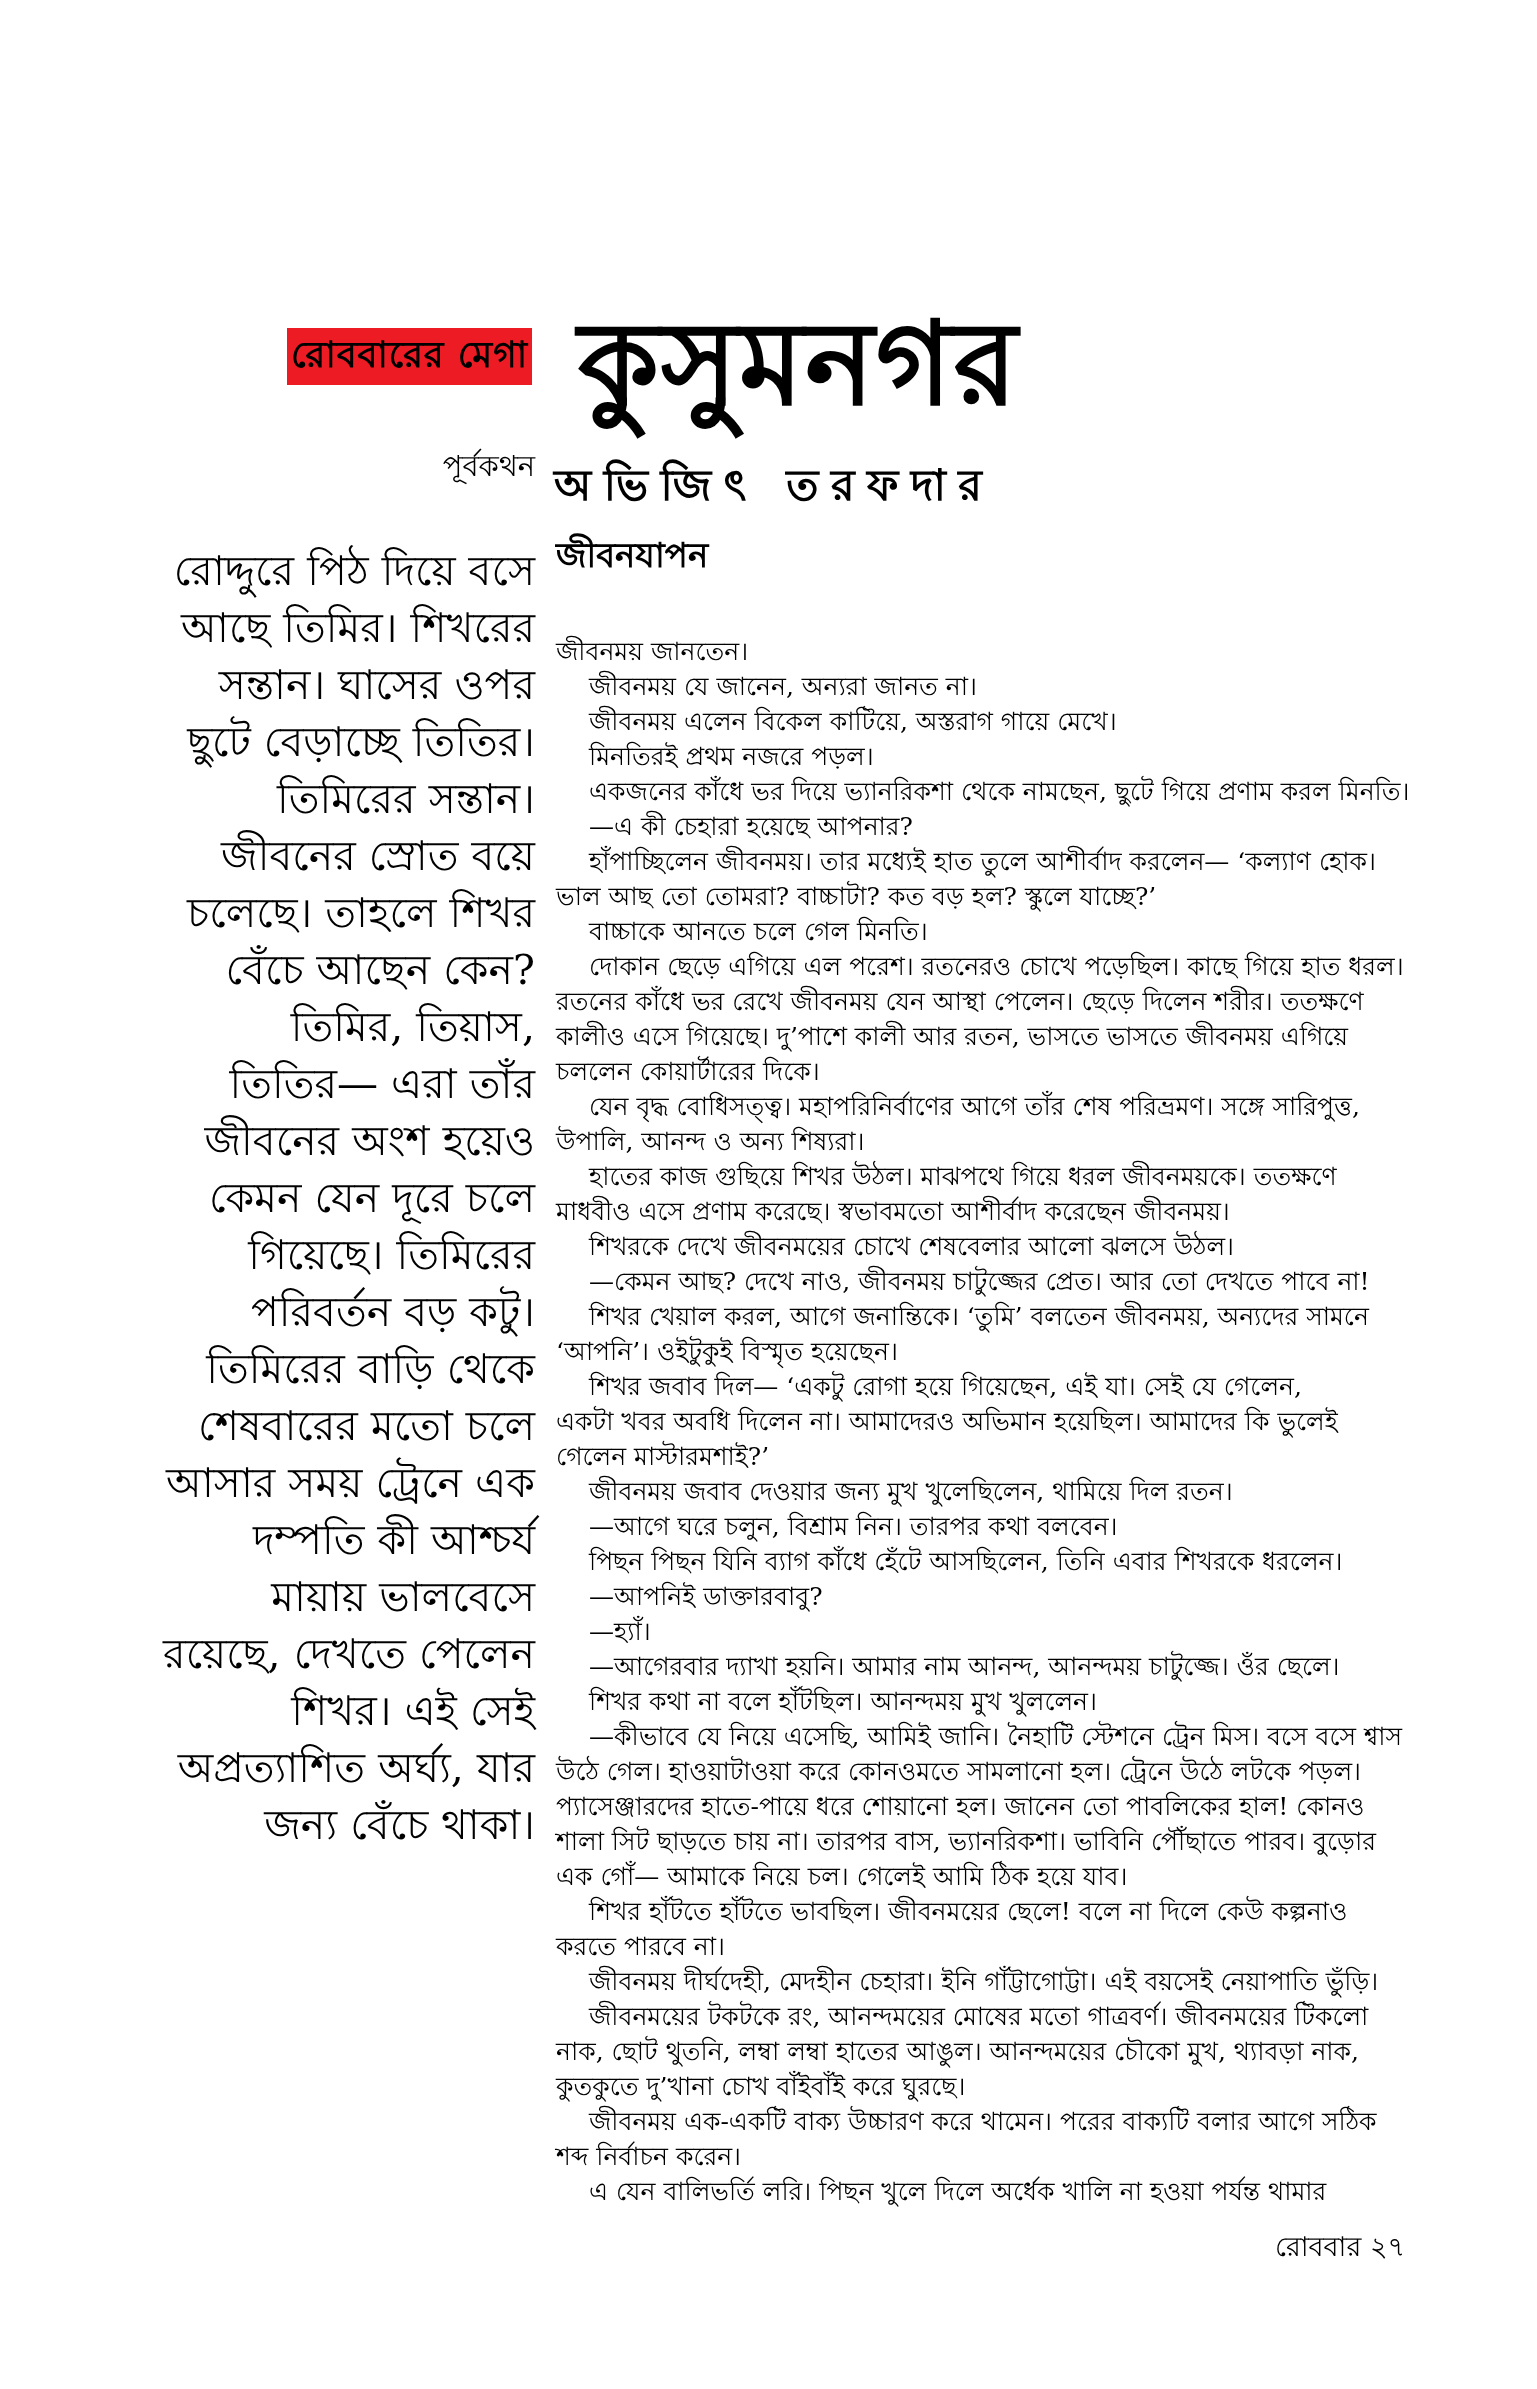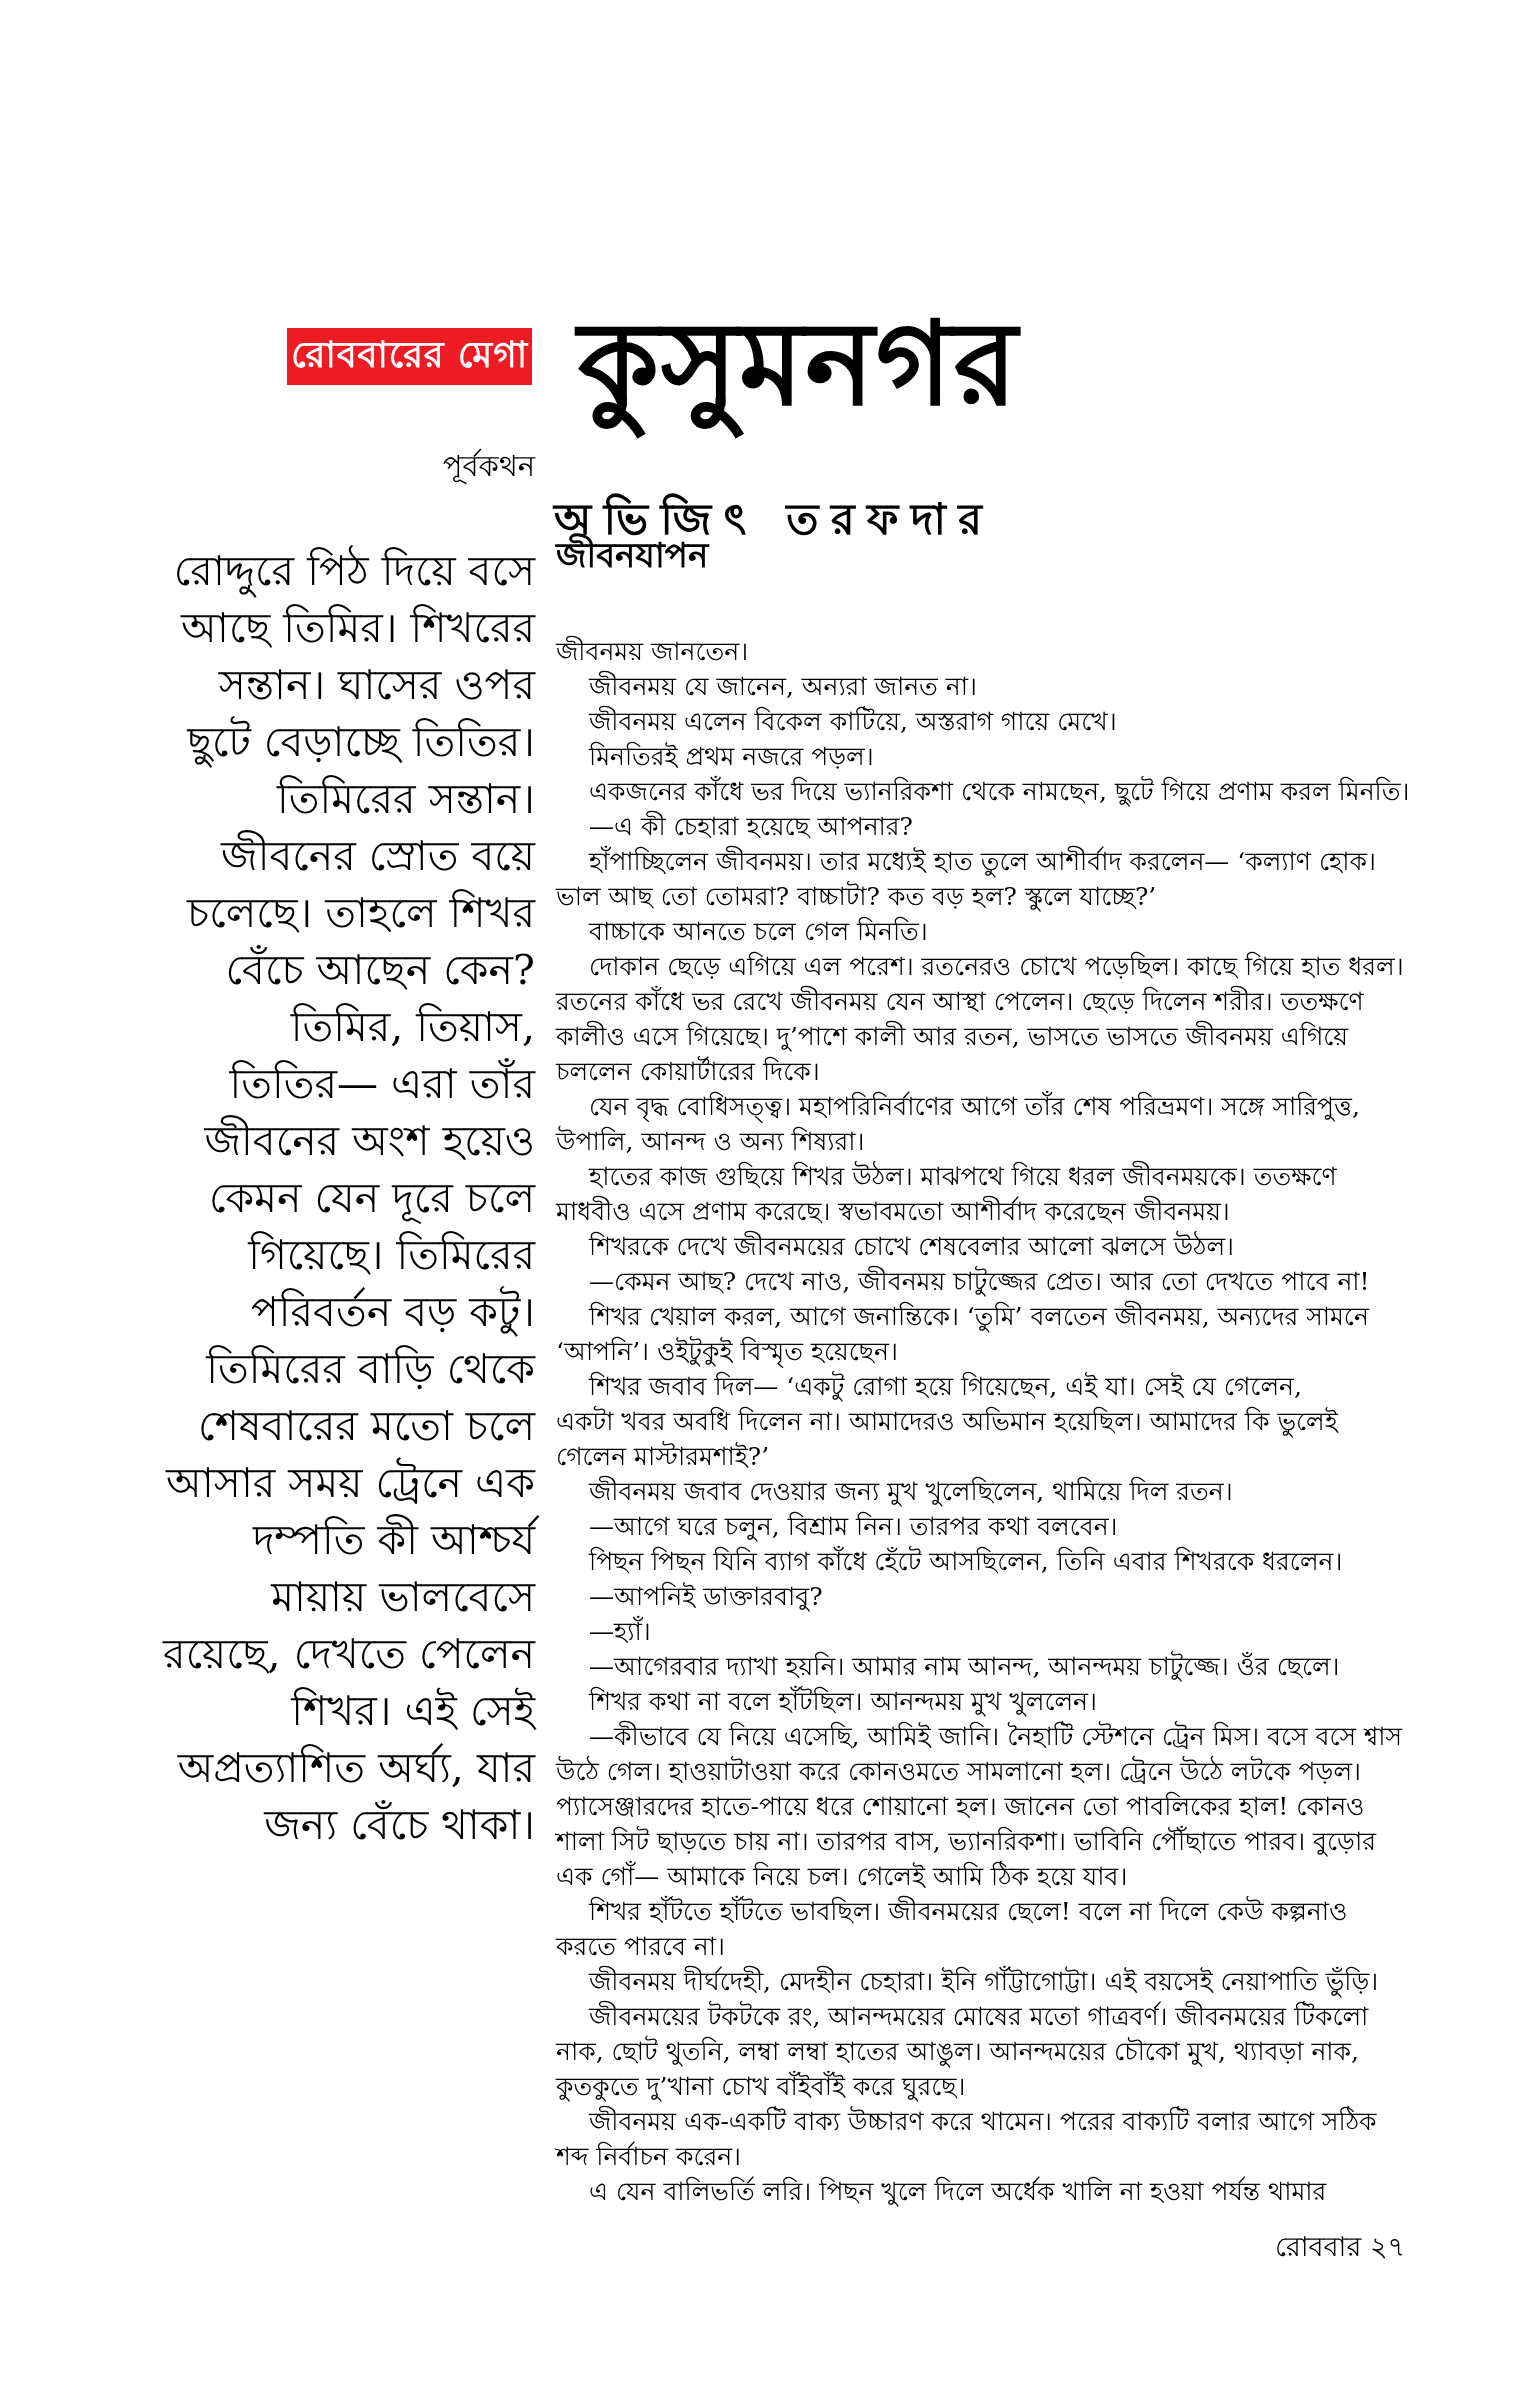--- a/index.html
+++ b/index.html
@@ -3,35 +3,35 @@
 <meta charset="utf-8">
 <style>
   html,body{margin:0;padding:0;}
   body{
     width:1538px;height:2389px;position:relative;overflow:hidden;
     background:#ffffff;color:#000;
     font-family:"DejaVu Serif", serif;
   }
   .kicker{
     position:absolute;left:287px;top:328px;width:245px;height:57px;
-    color:#ffffff;display:flex;align-items:center;justify-content:center;
+    color:#000000;display:flex;align-items:center;justify-content:center;
     font-size:36px;font-weight:bold;letter-spacing:0.8px;
   }
   .title{
     position:absolute;left:566px;top:273px;
     font-size:116px;font-weight:bold;line-height:1.35;letter-spacing:1.6px;
     white-space:nowrap;
   }
   .prologue-label{
     position:absolute;left:62px;top:443px;width:473px;
     text-align:right;font-size:29px;
   }
   .author{
     position:absolute;left:554px;top:453px;
-    font-size:43px;font-weight:600;letter-spacing:12.4px;white-space:nowrap;margin-top:34px;
+    font-size:43px;font-weight:600;letter-spacing:12.4px;white-space:nowrap;
   }
   .chapter{
     position:absolute;left:556px;top:529px;
     font-size:34px;font-weight:bold;
   }
   .prologue{
     position:absolute;left:43px;top:543px;width:492px;
     text-align:right;font-size:41px;line-height:57px;
   }
   .prologue .line{white-space:nowrap;height:57px;}

